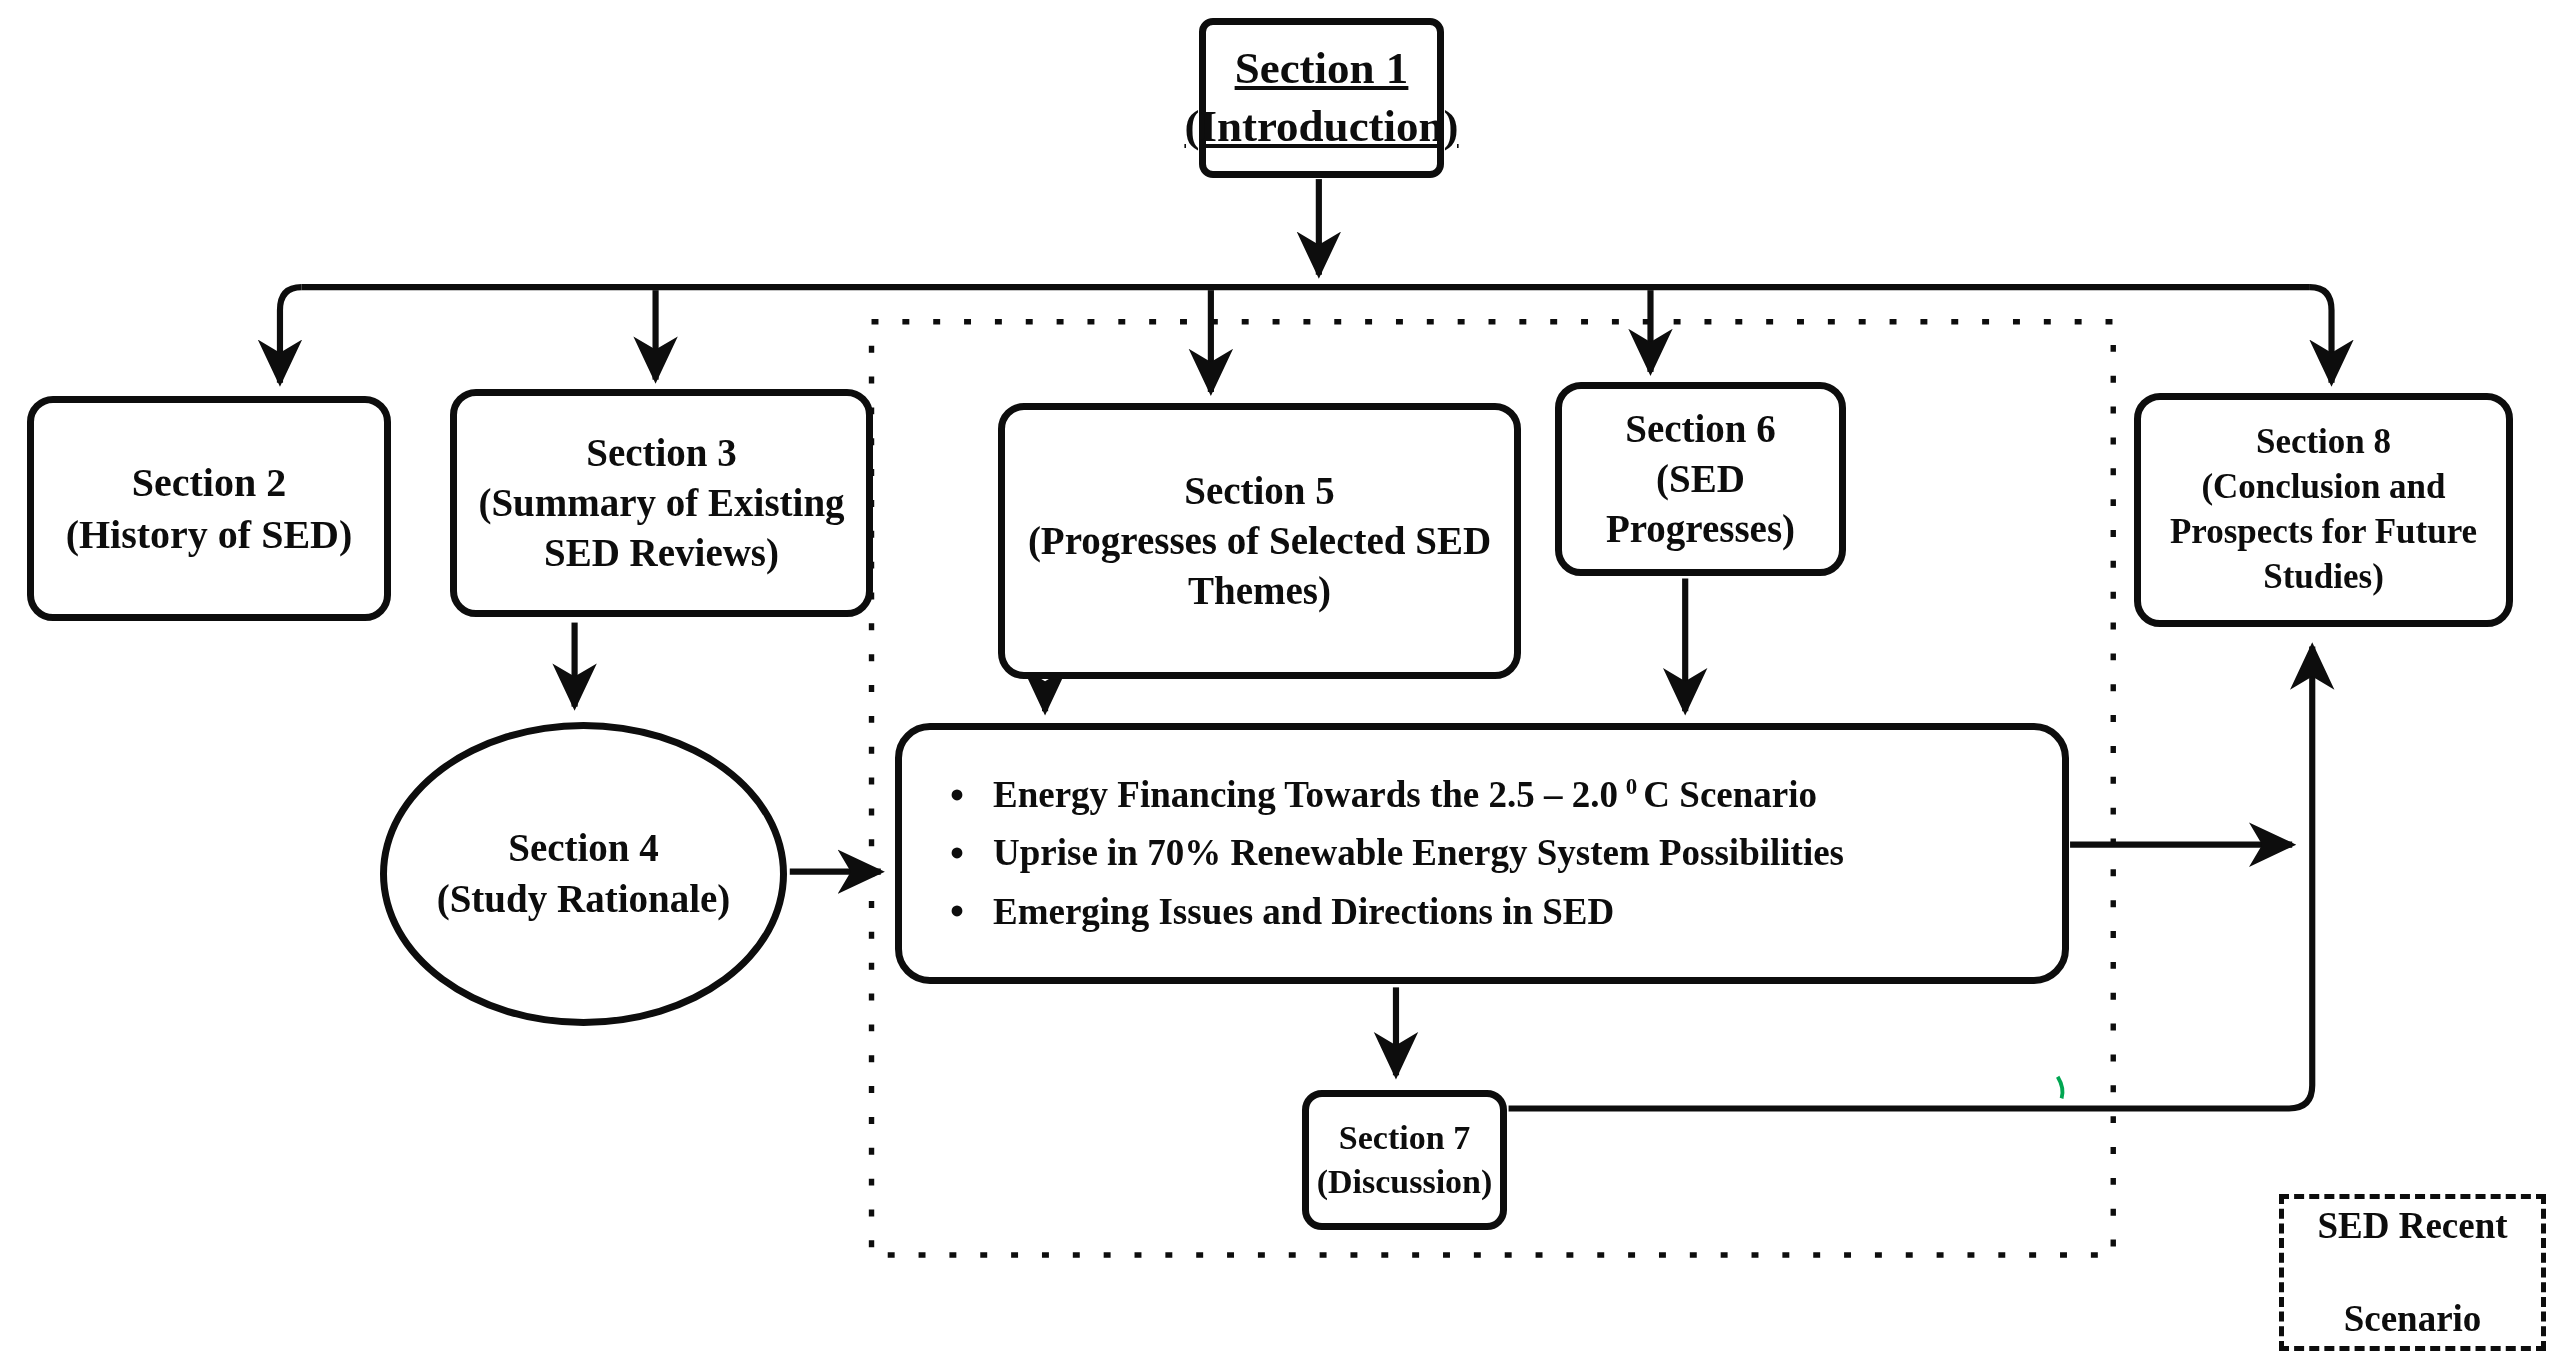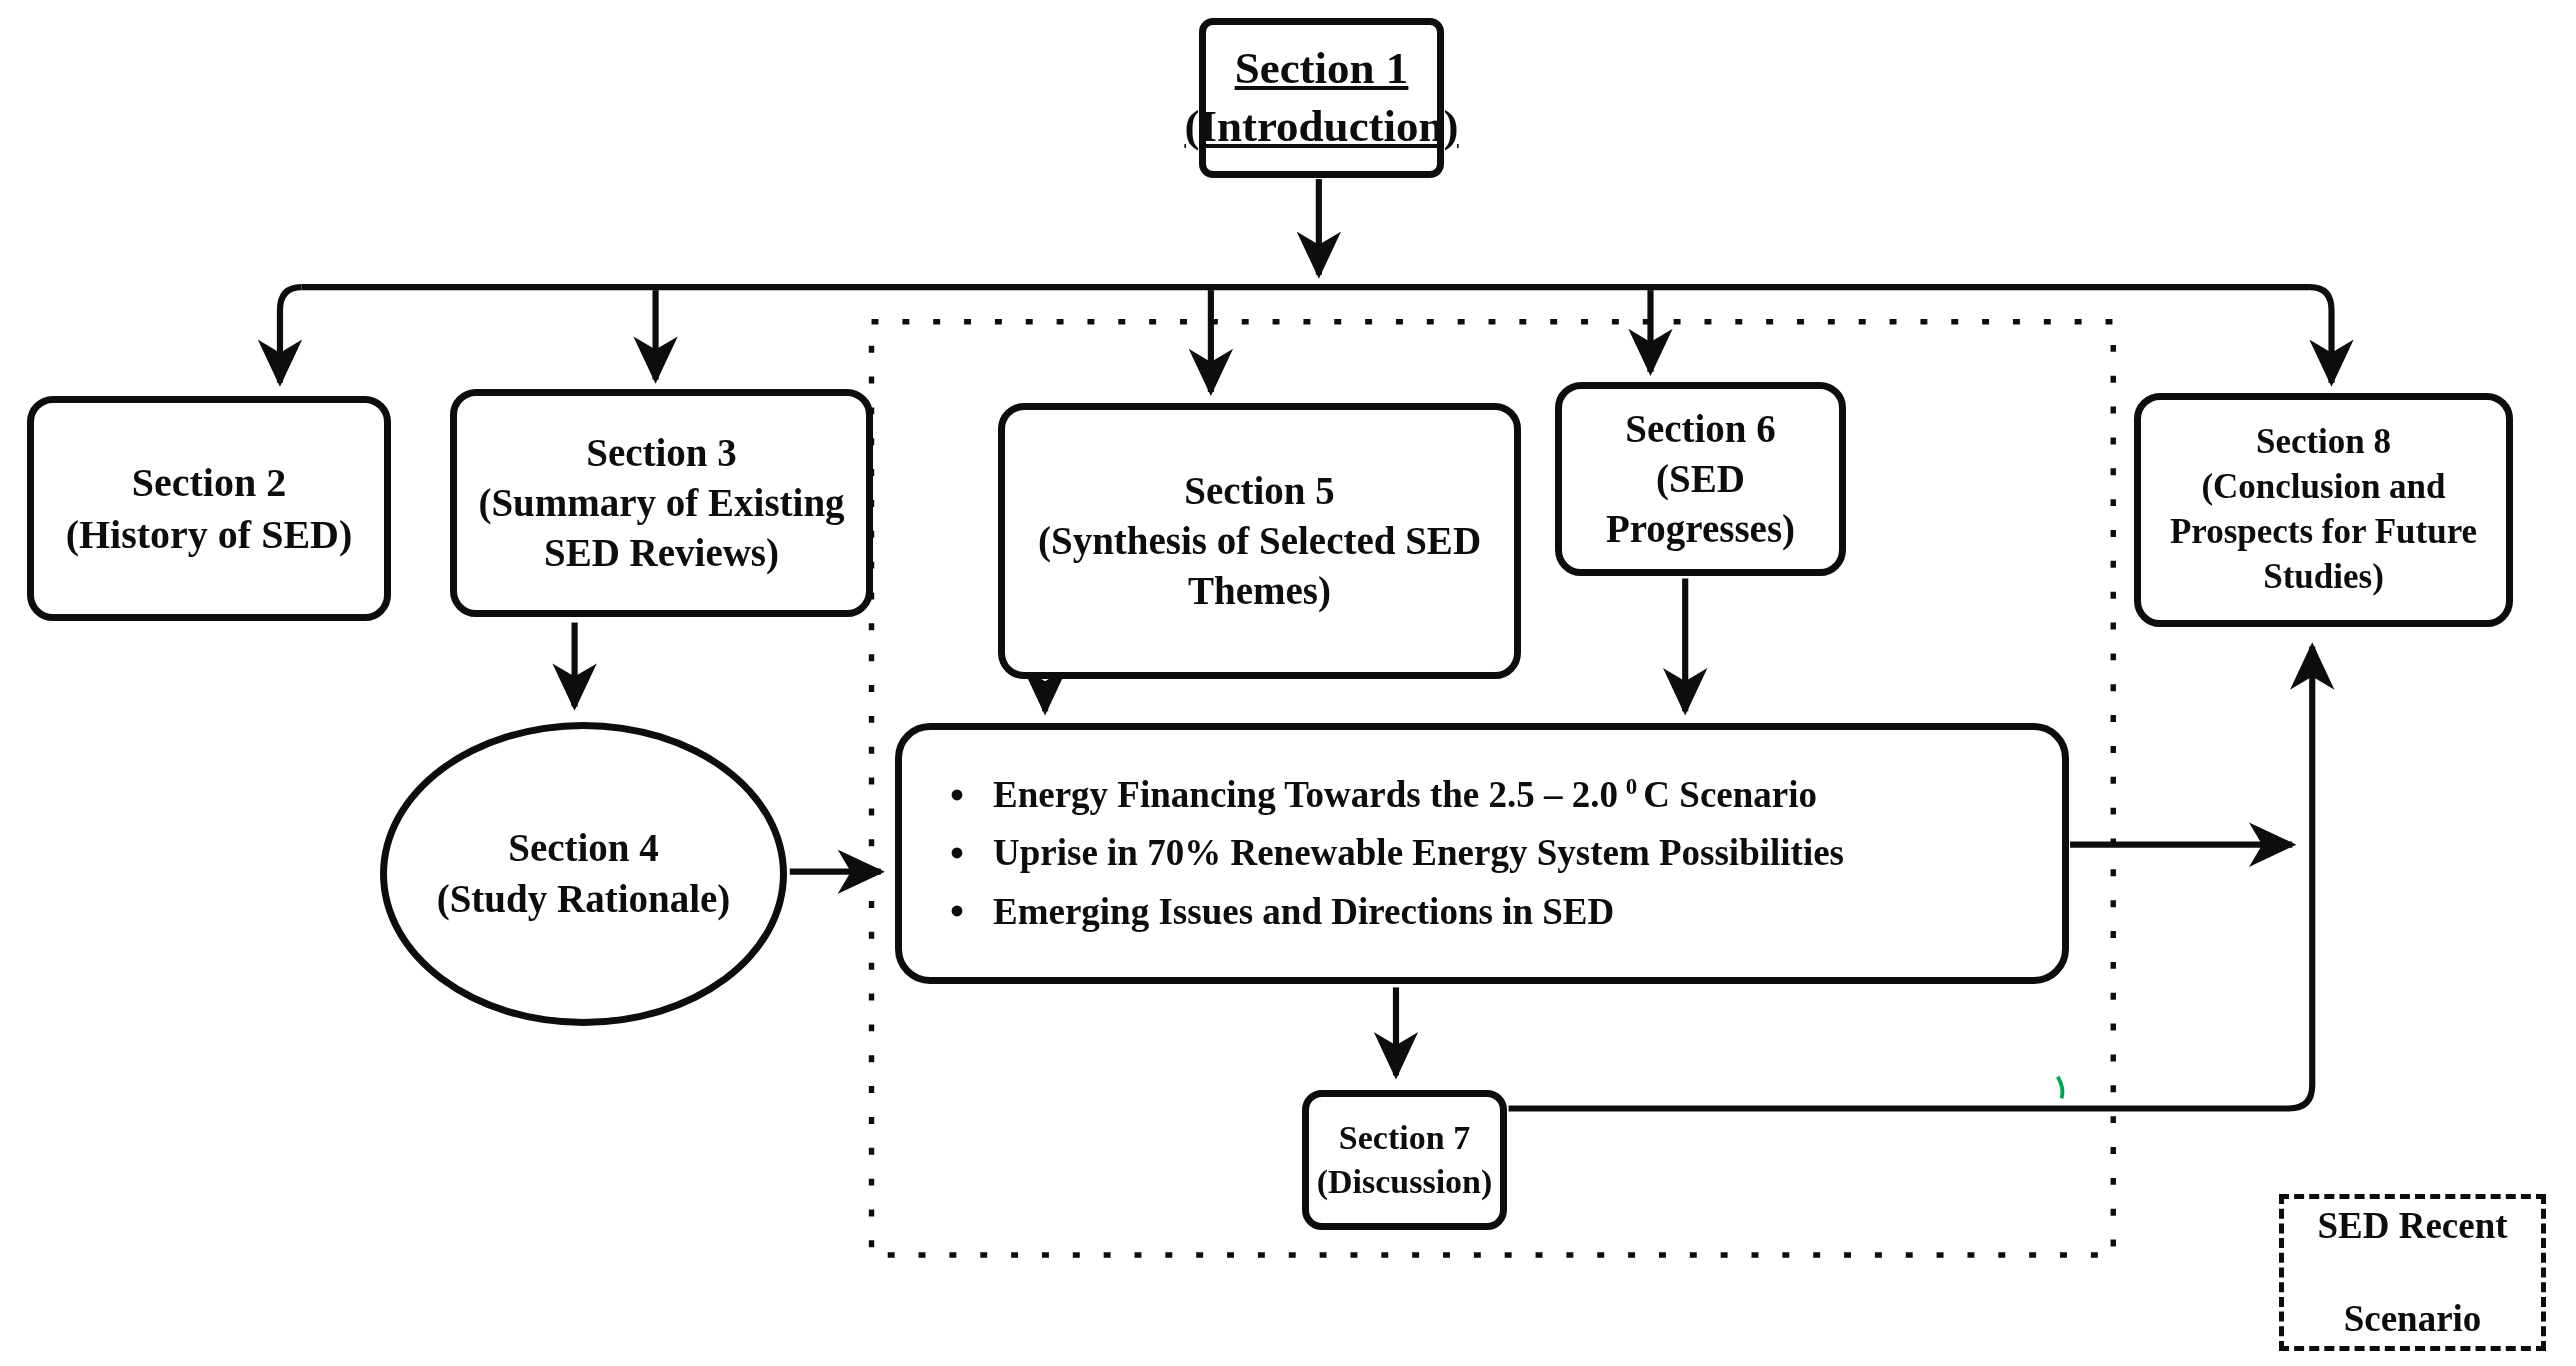--- a/index.html
+++ b/index.html
@@ -169,21 +169,21 @@
     <span class="l2">(Summary of Existing SED Reviews)</span>
   </div>
 
   <div id="node-s4">
     <span class="l1">Section 4</span>
     <span class="l2">(Study Rationale)</span>
   </div>
 
   <div class="node" id="node-s5">
     <span class="l1">Section 5</span>
-    <span class="l2">(Synthesis of Selected SED Themes)</span>
+    <span class="l2">(Progresses of Selected SED Themes)</span>
   </div>
 
   <div class="node" id="node-s6">
     <span class="l1">Section 6</span>
     <span class="l2">(SED Progresses)</span>
   </div>
 
   <div id="themes-box">
     <ul>
       <li>

